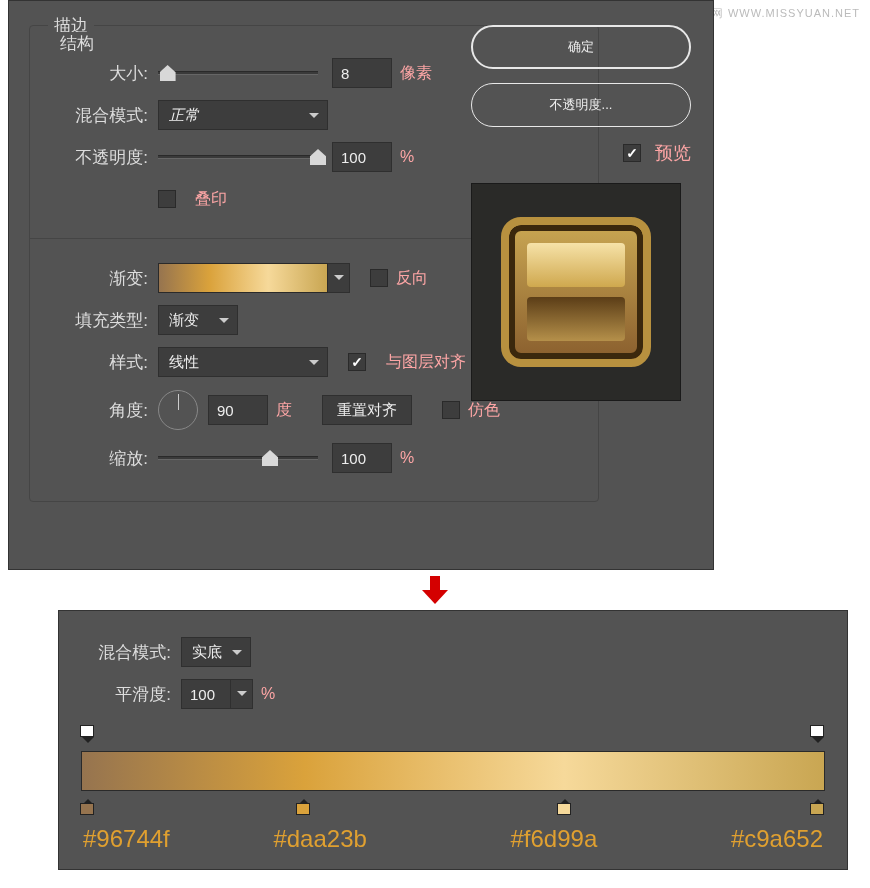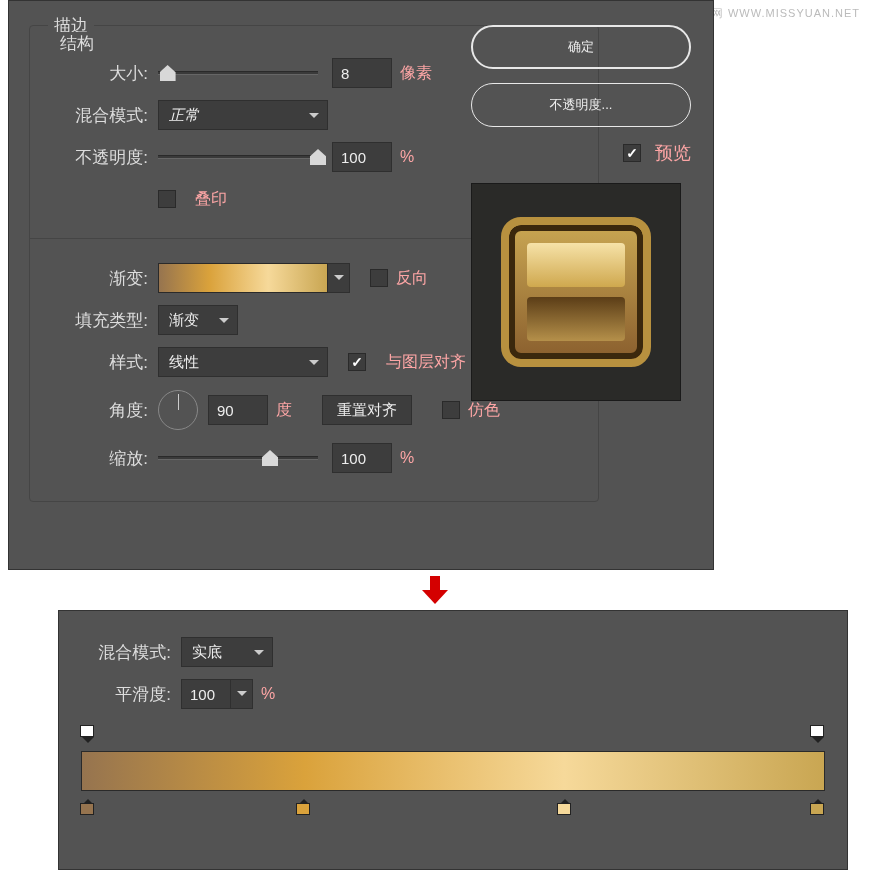--- a/index.html
+++ b/index.html
@@ -158,21 +158,21 @@
 <div class="down-arrow">
   <svg width="26" height="28">
         <rect x="8" y="0" width="10" height="14" fill="#d40000"></rect>
         <polygon points="0,14 26,14 13,28" fill="#d40000"></polygon>
       </svg>
 </div>
 
 <div class="panel-bot">
   <div class="row">
     <div class="lbl" style="width:90px;">混合模式:</div>
-    <div class="select" style="width:92px;">实底</div>
+    <div class="select" style="width:70px;">实底</div>
   </div>
   <div class="row">
     <div class="lbl" style="width:90px;">平滑度:</div>
     <div class="numbox" style="width:50px;">100</div>
     <div class="dd-arrow"></div>
     <div class="lbl-s">%</div>
   </div>
 
   <div class="grad-editor">
     <div class="stop-top" style="left:1%;">
@@ -193,16 +193,22 @@
           <div class="sq" style="background:#daa23b;"></div>
         </div>
     <div class="stop-bot" style="left:65%;">
           <div class="arrow"></div>
           <div class="sq" style="background:#f6d99a;"></div>
         </div>
     <div class="stop-bot" style="left:99%;">
           <div class="arrow"></div>
           <div class="sq" style="background:#c9a652;"></div>
         </div>
+    <div class="hex-labels">
+      <span>#96744f</span>
+      <span>#daa23b</span>
+      <span>#f6d99a</span>
+      <span>#c9a652</span>
+    </div>
   </div>
 </div>
 
 </div>
 
 </body></html>

